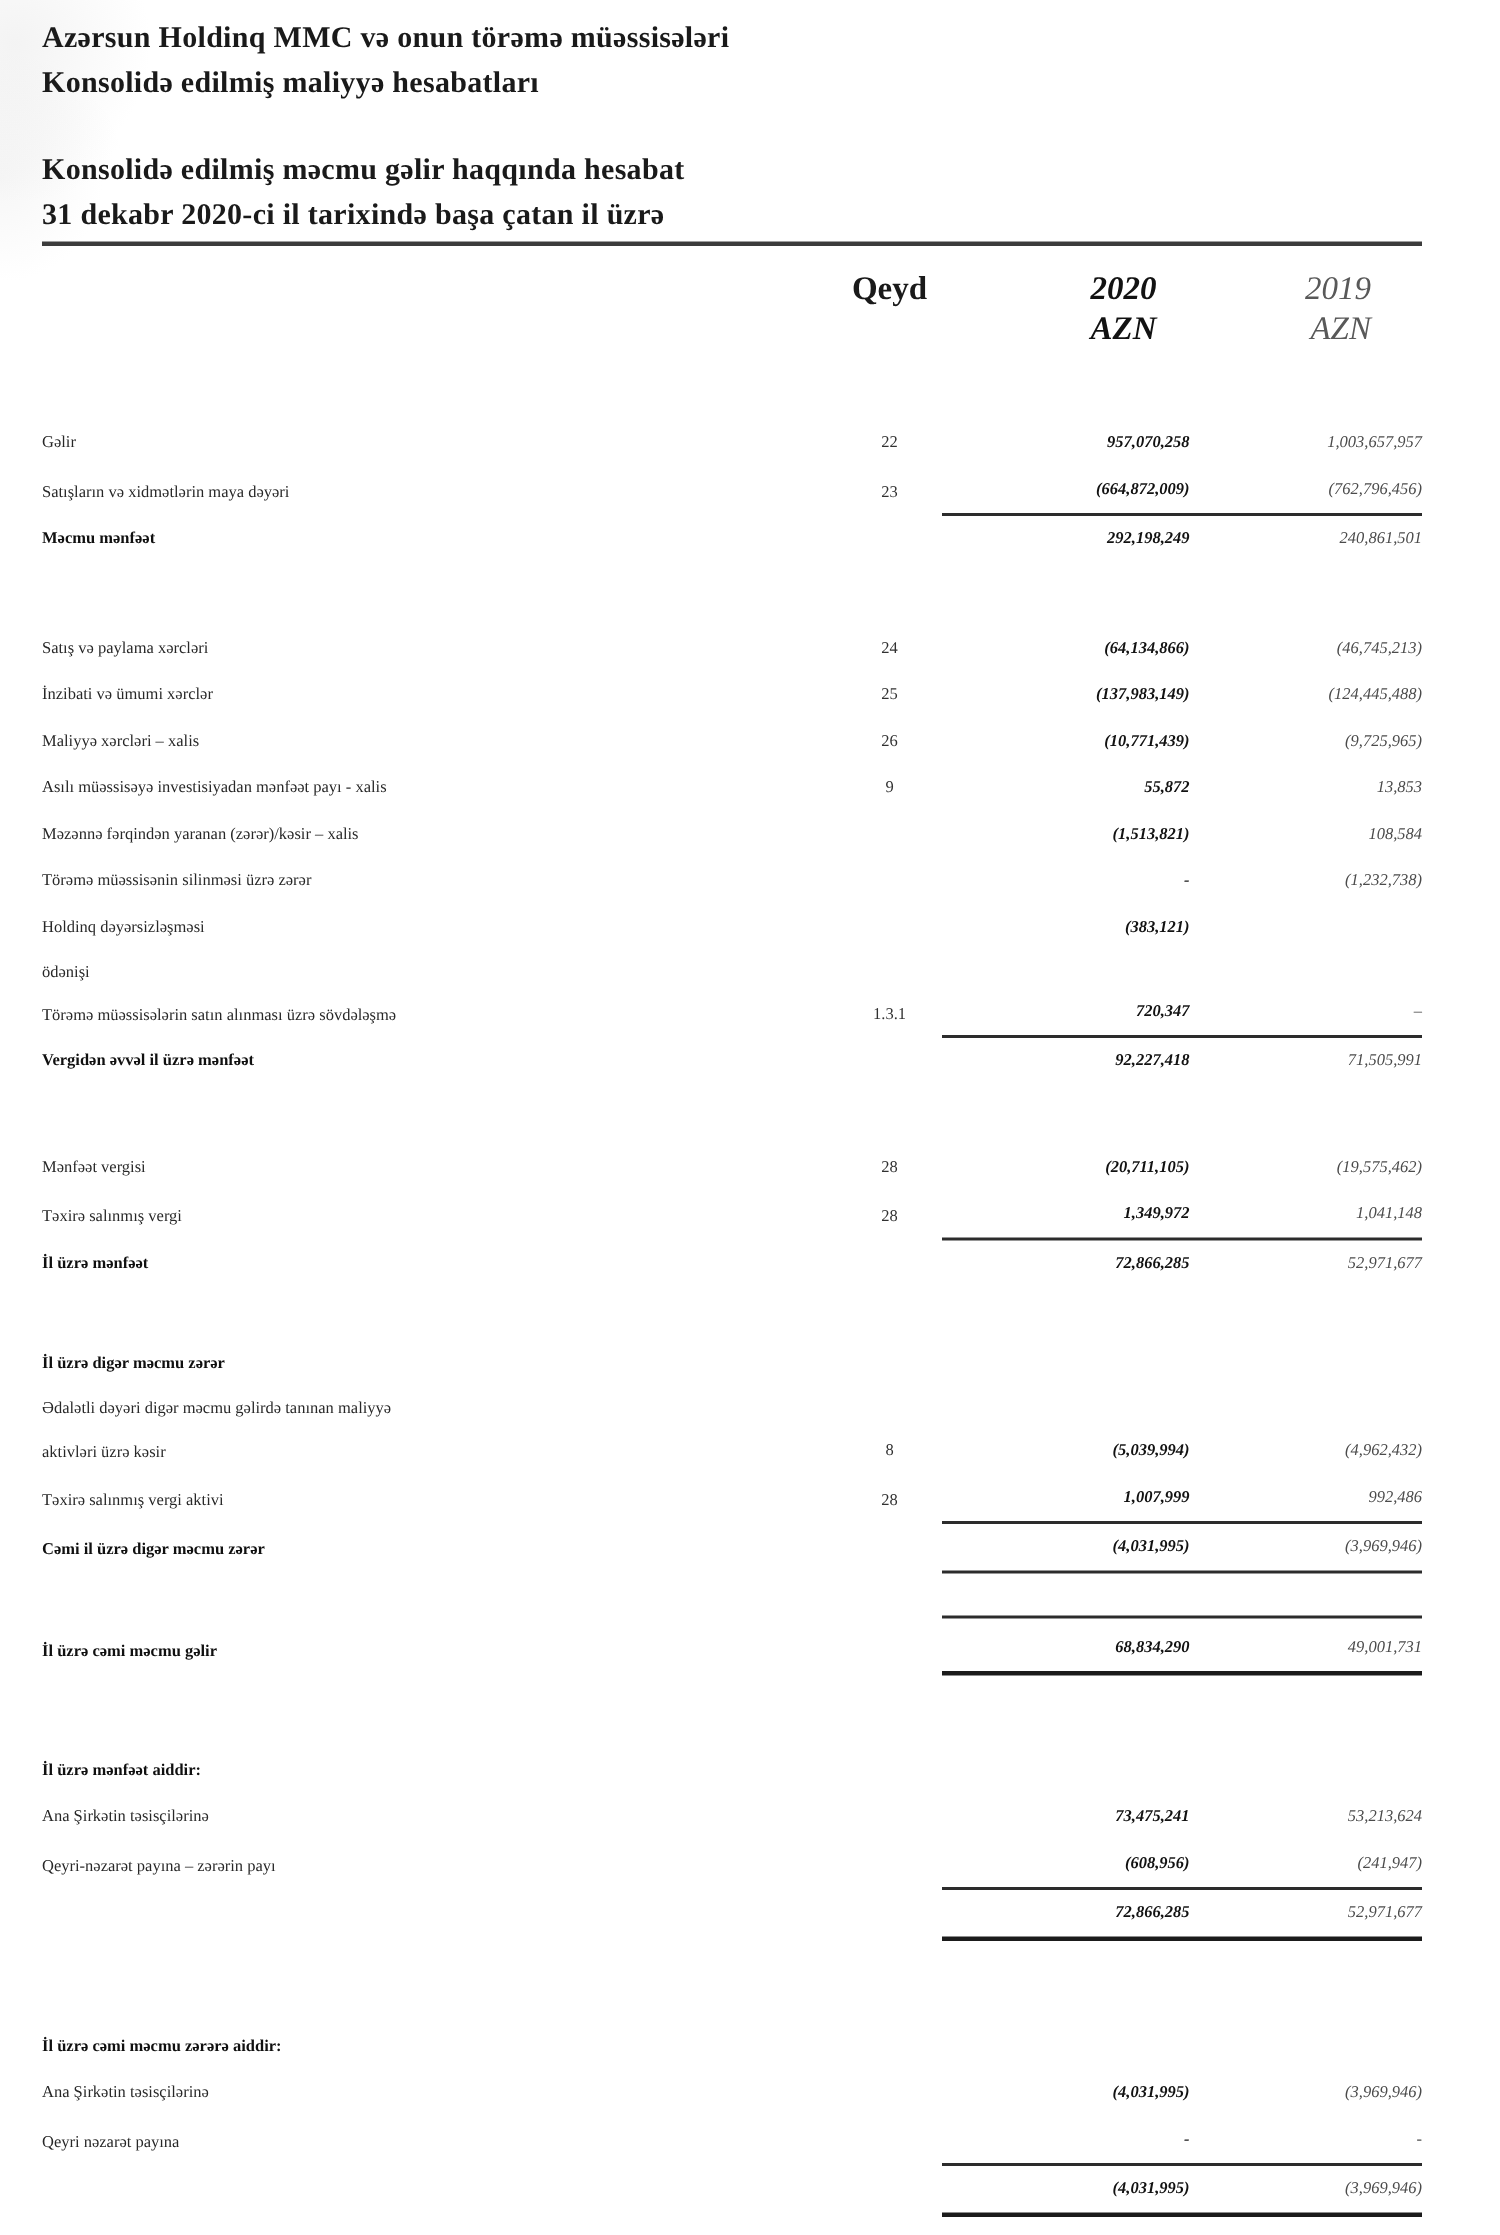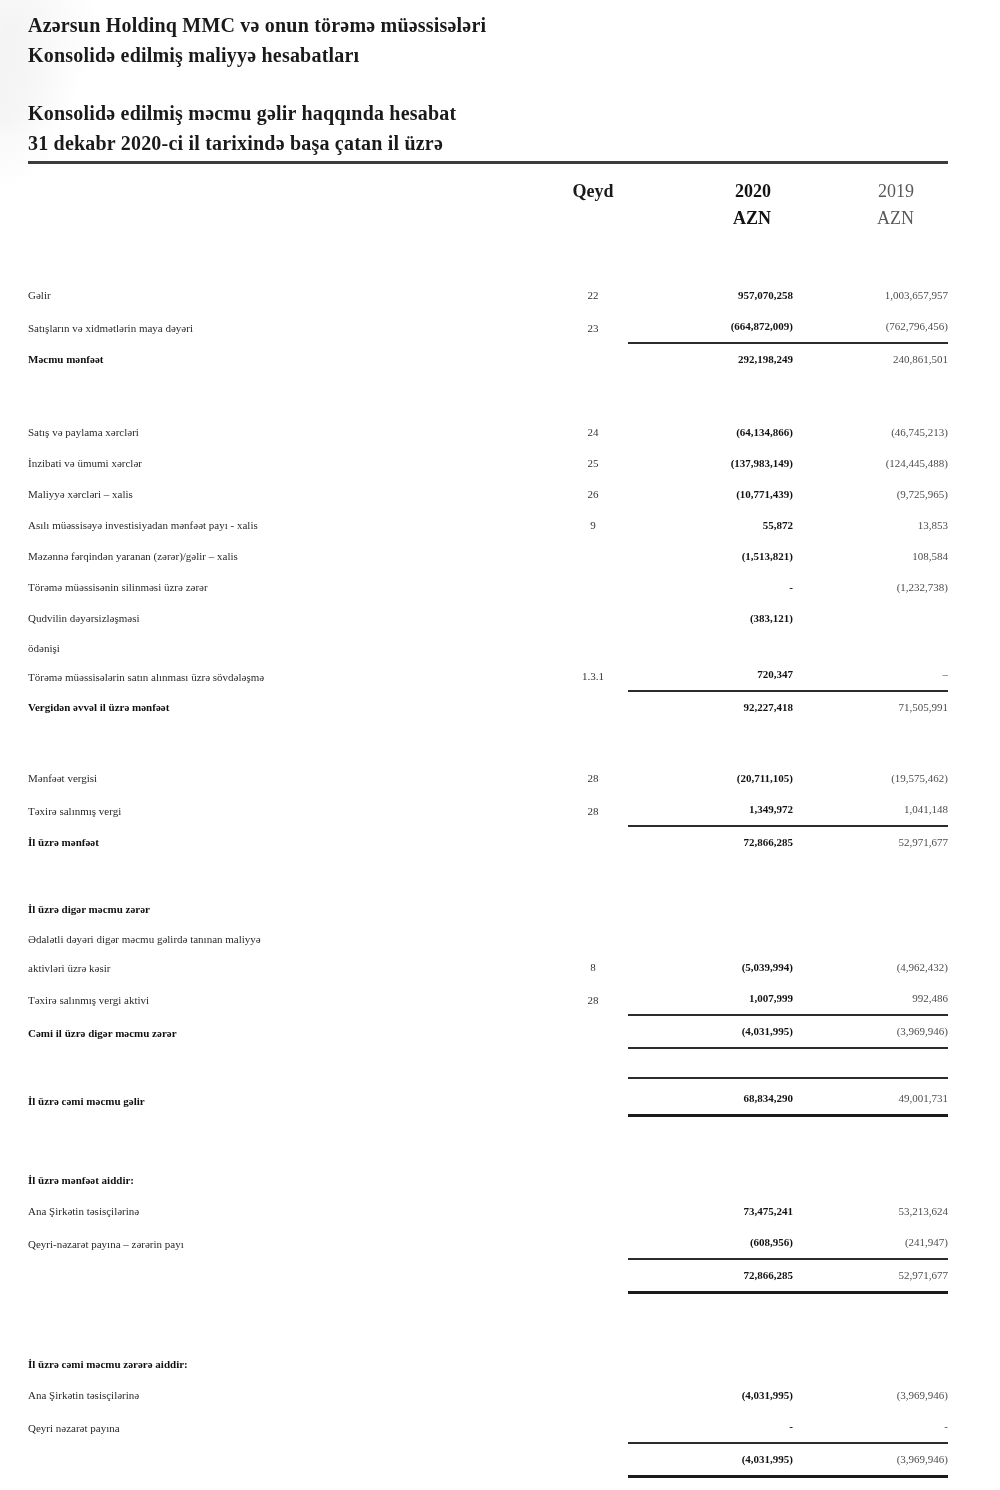--- a/index.html
+++ b/index.html
@@ -27,25 +27,25 @@
   .titleblock { margin-top: 28px; }
   .rule { border-bottom: 3px solid #3d3d3d; margin-top: 3px; }
 
   .row {
     display: flex; align-items: flex-end;
     min-height: 31px; font-size: 11px; line-height: 31px;
     color: #2a2a2a;
   }
   .lbl { flex: 1 1 auto; padding-right: 6px; }
   .note { width: 70px; text-align: center; color: #333; }
-  .nums { display: flex; width: 320px; }
+  .nums { display: flex; width: 320px; font-style: italic; }
   .v20 { width: 165px; text-align: right; font-weight: bold; color: #141414; }
   .v19 { width: 155px; text-align: right; color: #4c4c4c; }
 
-  .colhead { min-height: 27px; line-height: 27px; font-size: 18px; margin-top: 14px; }
+  .colhead { min-height: 27px; line-height: 27px; font-size: 22px; margin-top: 14px; }
   .colhead .note { font-weight: bold; color: #1c1c1c; }
   .colhead .v20 { padding-right: 22px; }
   .colhead .v19 { padding-right: 34px; font-weight: normal; color: #5a5a5a; }
   .azn .note { visibility: hidden; }
 
   .b .lbl { font-weight: bold; color: #121212; }
   .u .nums { border-bottom: 2px solid #2e2e2e; }
   .t .nums { border-top: 2px solid #2e2e2e; padding-top: 4px; }
   .dbl .nums { border-bottom: 3px solid #1d1d1d; }
   .two .lbl span { display: block; line-height: 29px; }
@@ -142,37 +142,37 @@
   </div>
   <div class="row">
     <div class="lbl">Asılı müəssisəyə investisiyadan mənfəət payı - xalis</div>
     <div class="note">9</div>
     <div class="nums">
         <div class="v20">55,872</div>
         <div class="v19">13,853</div>
       </div>
   </div>
   <div class="row">
-    <div class="lbl">Məzənnə fərqindən yaranan (zərər)/gəlir – xalis</div>
+    <div class="lbl">Məzənnə fərqindən yaranan (zərər)/kəsir – xalis</div>
     <div class="note"></div>
     <div class="nums">
         <div class="v20">(1,513,821)</div>
         <div class="v19">108,584</div>
       </div>
   </div>
   <div class="row">
     <div class="lbl">Törəmə müəssisənin silinməsi üzrə zərər</div>
     <div class="note"></div>
     <div class="nums">
         <div class="v20">-</div>
         <div class="v19">(1,232,738)</div>
       </div>
   </div>
   <div class="row">
-    <div class="lbl">Qudvilin dəyərsizləşməsi</div>
+    <div class="lbl">Holdinq dəyərsizləşməsi</div>
     <div class="note"></div>
     <div class="nums">
         <div class="v20">(383,121)</div>
         <div class="v19"></div>
       </div>
   </div>
   <div class="row two u">
     <div class="lbl">
         <span>ödənişi</span>
         <span>Törəmə müəssisələrin satın alınması üzrə sövdələşmə</span>

